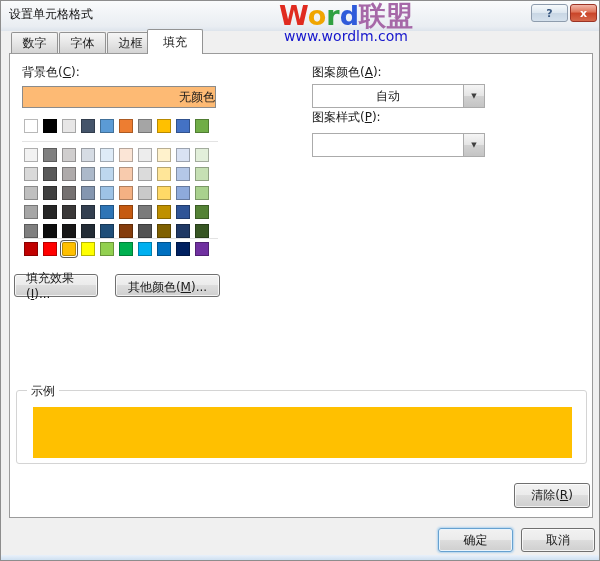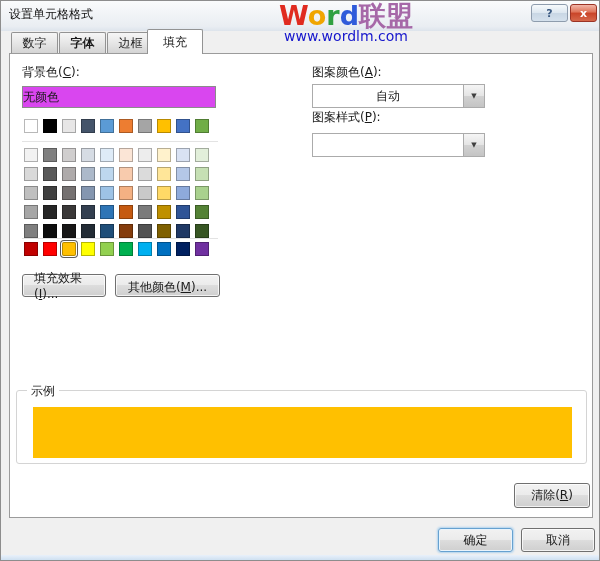--- a/index.html
+++ b/index.html
@@ -59,22 +59,22 @@
   }
   
   .tabpage {
     position:absolute; left:8px; top:52px; width:584px; height:465px;
     background:#fff; border:1px solid #9B9B9B; z-index:3;
   }
   .label { position:absolute; font-size:12px; color:#1a1a1a; white-space:nowrap; }
   
   .nocolor-btn {
     position:absolute; left:12px; top:32px; width:194px; height:22px;
-    background:#d946ef; border:1px solid #8B8B8B;
-    display:flex; align-items:center; justify-content:flex-start; cursor:default;
+    background:#fdba74; border:1px solid #8B8B8B;
+    display:flex; align-items:center; justify-content:flex-end; cursor:default;
   }
   
   .swatch-row { position:absolute; left:14px; display:flex; gap:5px; }
   .swatch {
     width:14px; height:14px;
     box-shadow: inset 0 0 0 1px rgba(0,0,0,0.28);
     cursor:default;
   }
   .swatch.selected {
     border-radius:2px;
@@ -139,21 +139,21 @@
       <span>x</span>
     </div>
   </div>
 
   <div class="watermark">
     <div class="wm-word" id="wm-word"><span style="color: rgb(224, 43, 32);">W</span><span style="color: rgb(240, 165, 0);">o</span><span style="color: rgb(47, 160, 66);">r</span><span style="color: rgb(47, 91, 218);">d</span><span style="color: rgb(166, 104, 168);">联盟</span></div>
     <div class="wm-url" id="wm-url" style="color: rgb(21, 21, 204);">www.wordlm.com</div>
   </div>
 
   <div class="tab" style="left:10px; width:47px;">数字</div>
-  <div class="tab" style="left:58px; width:47px;font-weight:bold;">字体</div>
+  <div class="tab" style="left:58px; width:47px;">字体</div>
   <div class="tab" style="left:106px; width:47px;">边框</div>
   <div class="tab active" style="left:146px; width:56px;">填充</div>
 
   <div class="tabpage">
 
     <span class="label" style="left:12px; top:10px;">背景色(<u>C</u>):</span>
 
     <div class="nocolor-btn">
       <span>无颜色</span>
     </div>
@@ -240,21 +240,21 @@
         <div class="swatch selected" style="background: rgb(255, 192, 0);"></div>
         <div class="swatch" style="background: rgb(255, 255, 0);"></div>
         <div class="swatch" style="background: rgb(146, 208, 80);"></div>
         <div class="swatch" style="background: rgb(0, 176, 80);"></div>
         <div class="swatch" style="background: rgb(0, 176, 240);"></div>
         <div class="swatch" style="background: rgb(0, 112, 192);"></div>
         <div class="swatch" style="background: rgb(0, 32, 96);"></div>
         <div class="swatch" style="background: rgb(112, 48, 160);"></div>
       </div>
 
-    <div class="btn" style="left:12px; top:220px; width:84px; height:23px;padding-left:11px;">
+    <div class="btn" style="left:4px; top:220px; width:84px; height:23px;padding-left:11px;">
       <span>填充效果(<u>I</u>)...</span>
     </div>
     <div class="btn" style="left:105px; top:220px; width:105px; height:23px;align-items:flex-end;">
       <span>其他颜色(<u>M</u>)...</span>
     </div>
 
     <span class="label" style="left:302px; top:10px;">图案颜色(<u>A</u>):</span>
     <div class="dropdown" style="top:30px;">
       <div class="dd-value">自动</div>
       <div class="dd-arrow">▼</div>

